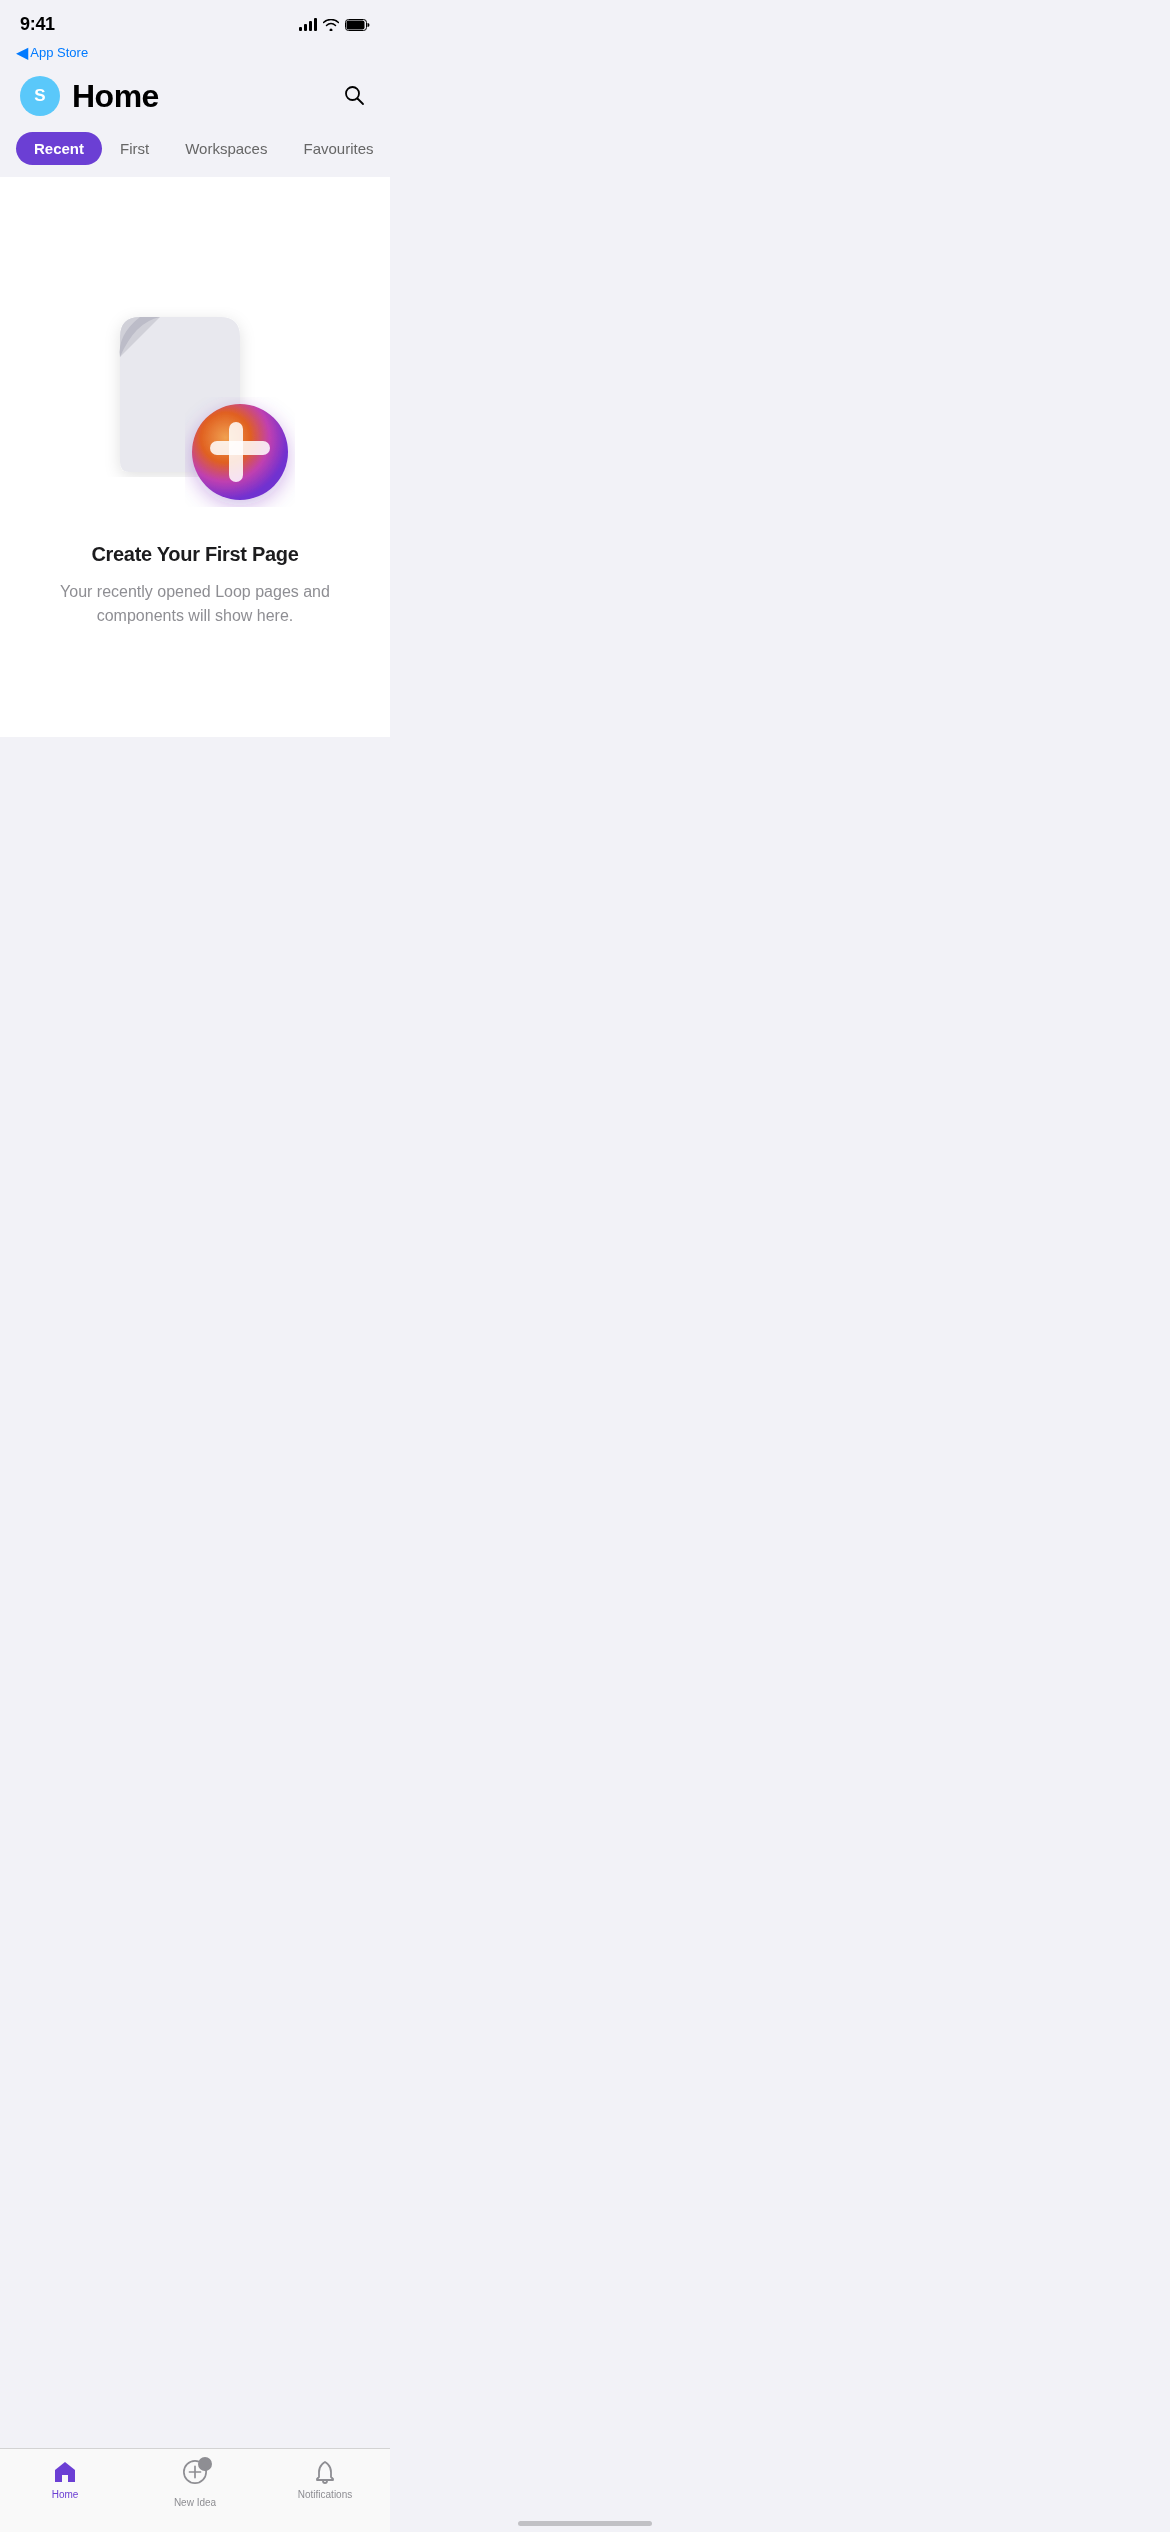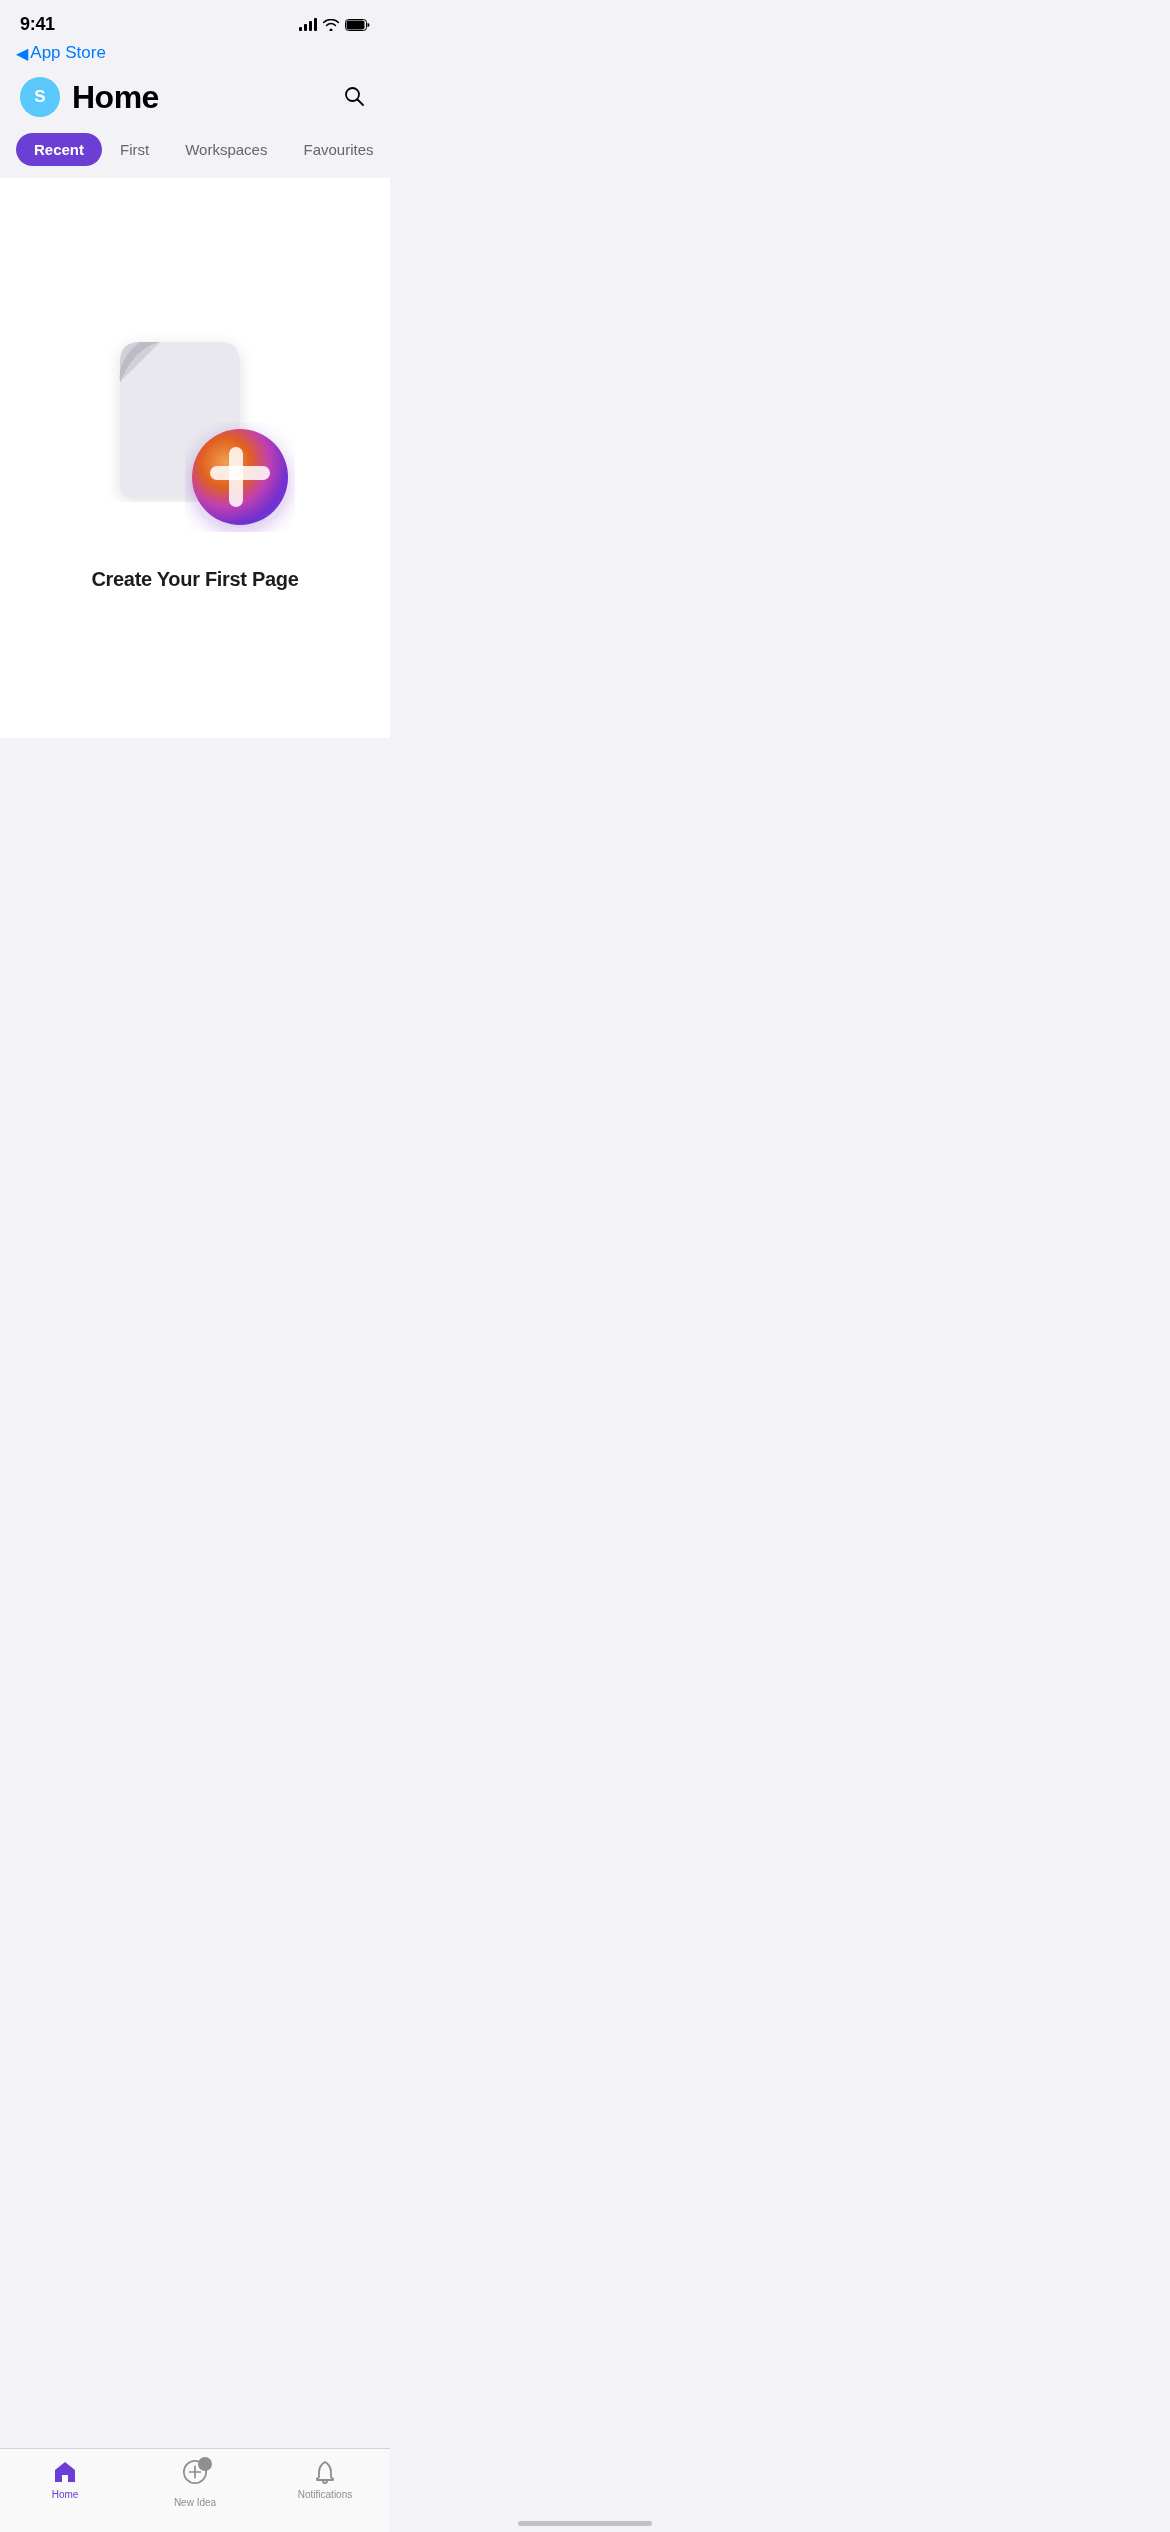--- a/index.html
+++ b/index.html
@@ -57,21 +57,21 @@
     }
 
     .back-chevron {
       color: #007aff;
       font-size: 16px;
       margin-right: 2px;
     }
 
     .back-label {
       color: #007aff;
-      font-size: 17px;
+      font-size: 13px;
     }
 
     
     .header {
       display: flex;
       align-items: center;
       justify-content: space-between;
       padding: 8px 20px 12px;
       background: #f2f2f7;
     }
@@ -328,20 +328,21 @@
         </filter>
       </defs>
       <circle cx="55" cy="55" r="48" fill="url(#plusGrad)" filter="url(#plusShadow)"></circle>
 
       <rect x="44" y="25" width="14" height="60" rx="7" fill="rgba(255,255,255,0.85)"></rect>
       <rect x="25" y="44" width="60" height="14" rx="7" fill="rgba(255,255,255,0.85)"></rect>
     </svg>
   </div>
 
   <h2 class="empty-title">Create Your First Page</h2>
+  <p class="empty-subtitle">Your recently opened Loop pages and components will show here.</p>
 </div>
 
 <div class="tab-bar">
 
   <div class="tab-item">
     <div class="tab-icon">
       <svg width="26" height="26" viewBox="0 0 26 26" fill="none">
         <path d="M13 3L3 11v12h7v-7h6v7h7V11L13 3z" fill="#6b3fd4"></path>
       </svg>
     </div>

